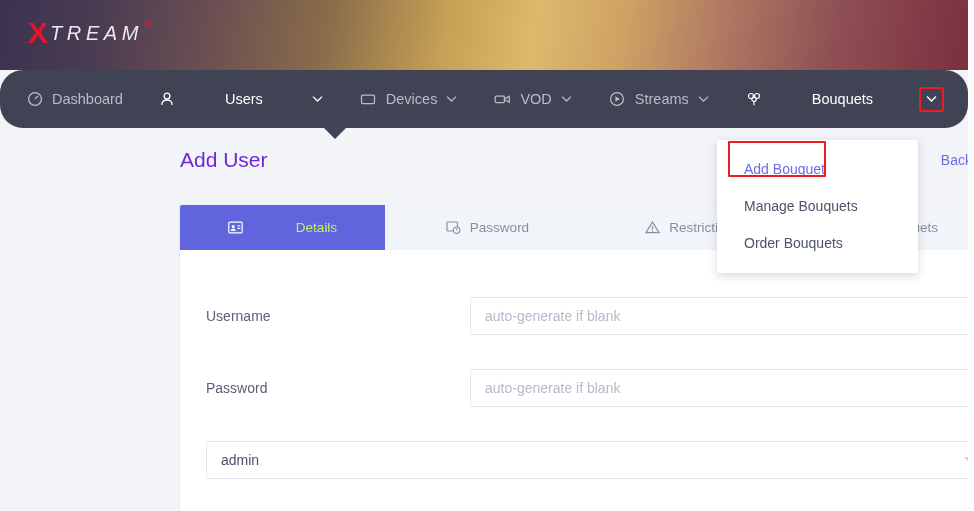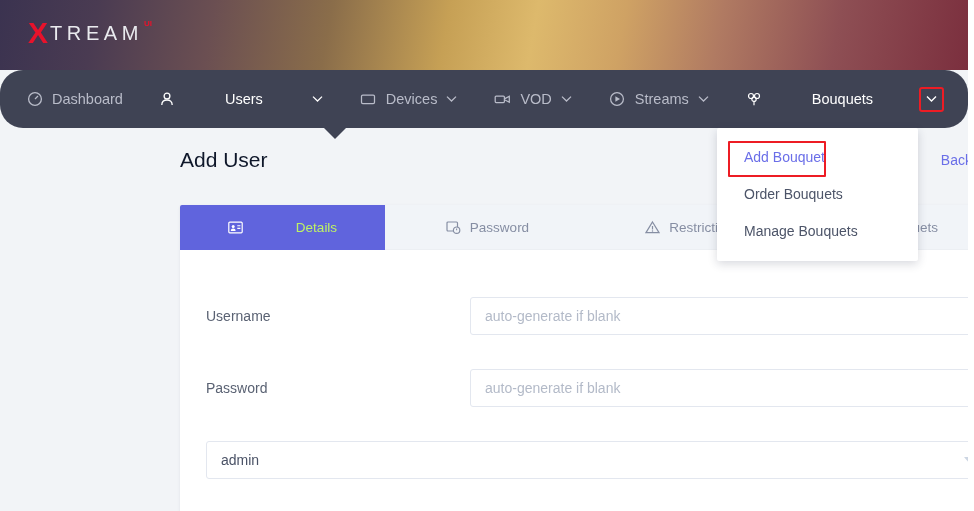--- a/index.html
+++ b/index.html
@@ -52,20 +52,21 @@
     letter-spacing: 0px;
     font-family: "Liberation Sans", sans-serif;
   }
   .logo-rest {
     font-size: 20px;
     color: #e9eaee;
     line-height: 31px;
     letter-spacing: 4.6px;
     font-weight: 300;
     margin-left: 2px;
+    font-style: italic;
   }
   .logo-sup {
     font-size: 8px;
     color: #e8122b;
     font-weight: bold;
     line-height: 10px;
     margin-left: 1px;
     margin-top: 1px;
     letter-spacing: 0;
   }
@@ -133,21 +134,21 @@
     position: absolute;
     top: 148px;
     left: 180px;
     right: 6px;
     display: flex;
     align-items: center;
     justify-content: space-between;
   }
   .page-title {
     font-size: 21px;
-    color: #0f172a;
+    color: #6d28d9;
     font-weight: normal;
   }
   .back-link {
     font-size: 14px;
     color: #6a6ee8;
     cursor: pointer;
     white-space: nowrap;
     margin-right: -60px;
   }
 
@@ -254,21 +255,21 @@
     width: 0; height: 0;
     border-left: 6px solid transparent;
     border-right: 6px solid transparent;
     border-top: 7px solid #cdd6e3;
     pointer-events: none;
   }
 
   
   .dropdown {
     position: absolute;
-    top: 128px;
+    top: 140px;
     left: 717px;
     width: 201px;
     background: #ffffff;
     box-shadow: 0 3px 10px rgba(40,45,70,0.18);
     border-radius: 2px;
     padding: 10px 0 12px 0;
     z-index: 40;
   }
   .dd-item {
     height: 37px;
@@ -505,21 +506,21 @@
     </div>
 
   </div>
 </div>
 
 <div class="dropdown">
   <div class="dd-item highlight">
     <span>Add Bouquet</span>
   </div>
   <div class="dd-item">
+    <span>Manage Bouquets</span>
+  </div>
+  <div class="dd-item">
     <span>Order Bouquets</span>
-  </div>
-  <div class="dd-item">
-    <span>Manage Bouquets</span>
   </div>
 </div>
 <div class="dd-box"></div>
 
 <div class="right-gutter"></div>
 
 </body></html>

